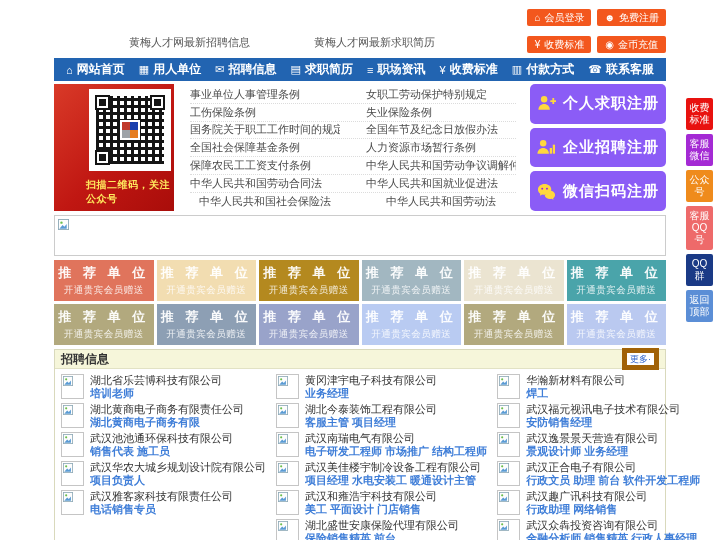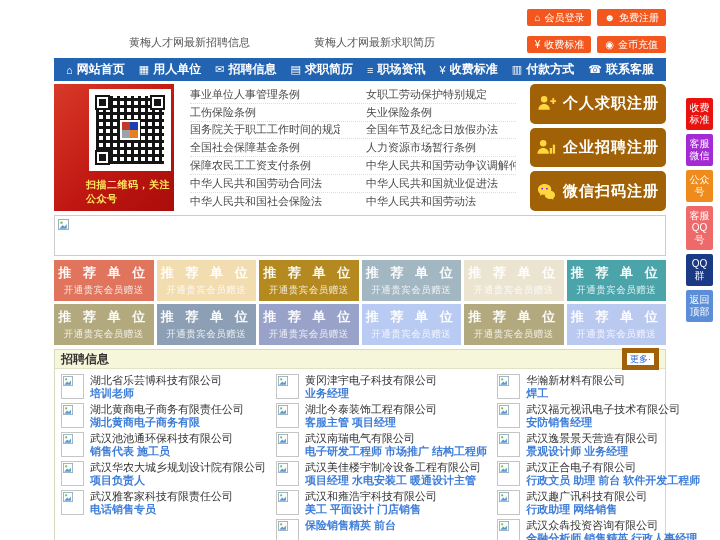--- a/index.html
+++ b/index.html
@@ -40,25 +40,25 @@
   .qr-logo { position:absolute; left:50%; top:50%; transform:translate(-50%,-50%);
     width:20px; height:20px; border:2px solid #fff; display:grid;
     grid-template-columns:1fr 1fr; grid-template-rows:1fr 1fr; }
   .qr-logo i:nth-child(1){background:#c0392b;} .qr-logo i:nth-child(2){background:#1a3fae;}
   .qr-logo i:nth-child(3){background:#9ea3a8;} .qr-logo i:nth-child(4){background:#e67e22;}
   .qr-caption { color:#ffe95e; font-size:10px; font-weight:bold; letter-spacing:.5px; }
 
   .policy { flex:1; background:#fff; padding:2px 12px 0 14px; }
   .prow { display:grid; grid-template-columns:1fr 1fr; column-gap:26px; height:17.8px;
     align-items:center; border-bottom:1px dotted #dcdcdc; }
-  .prow:last-child { border-bottom:none; }
+  .prow:last-child { border-bottom:none;text-align:center; }
   .plink { font-size:11px; color:#4a4a4a; white-space:nowrap; overflow:hidden; cursor:pointer; }
 
   .register { width:136px; display:flex; flex-direction:column; gap:4px; }
-  .reg-btn { flex:1; border:none; border-radius:5px; background:#a16207; color:#fff;
+  .reg-btn { flex:1; border:none; border-radius:5px; background:#8b5cf6; color:#fff;
     font-size:15px; font-weight:bold; font-family:inherit; display:flex; align-items:center;
     justify-content:center; gap:7px; letter-spacing:1px; cursor:pointer; }
 
   
   .rail { position:absolute; right:7px; top:98px; width:27px; display:flex;
     flex-direction:column; gap:4px; }
   .rail-item { color:#fff; font-size:10px; line-height:12px; text-align:center;
     padding:4px 1px; border-radius:2px; word-break:break-all; cursor:pointer; }
 
   
@@ -432,20 +432,21 @@
         </div>
         <div class="job">
           <span class="ph">
               <svg class="bi" width="10" height="10" viewBox="0 0 12 12">
                 <rect x="0.5" y="0.5" width="11" height="11" fill="#fdfdfd" stroke="#8faab8"></rect>
                 <circle cx="3.8" cy="4" r="1.3" fill="#6abf4b"></circle>
                 <path d="M1.5 10.5 5 6.5l2 2 2.5-3v5z" fill="#5a9bd4"></path>
               </svg>
             </span>
           <div>
+              <a class="co">湖北盛世安康保险代理有限公司</a>
           <a class="po">保险销售精英 前台</a>
             </div>
         </div>
       </div>
 
       <div class="jcol">
         <div class="job">
           <span class="ph">
               <svg class="bi" width="10" height="10" viewBox="0 0 12 12">
                 <rect x="0.5" y="0.5" width="11" height="11" fill="#fdfdfd" stroke="#8faab8"></rect>

